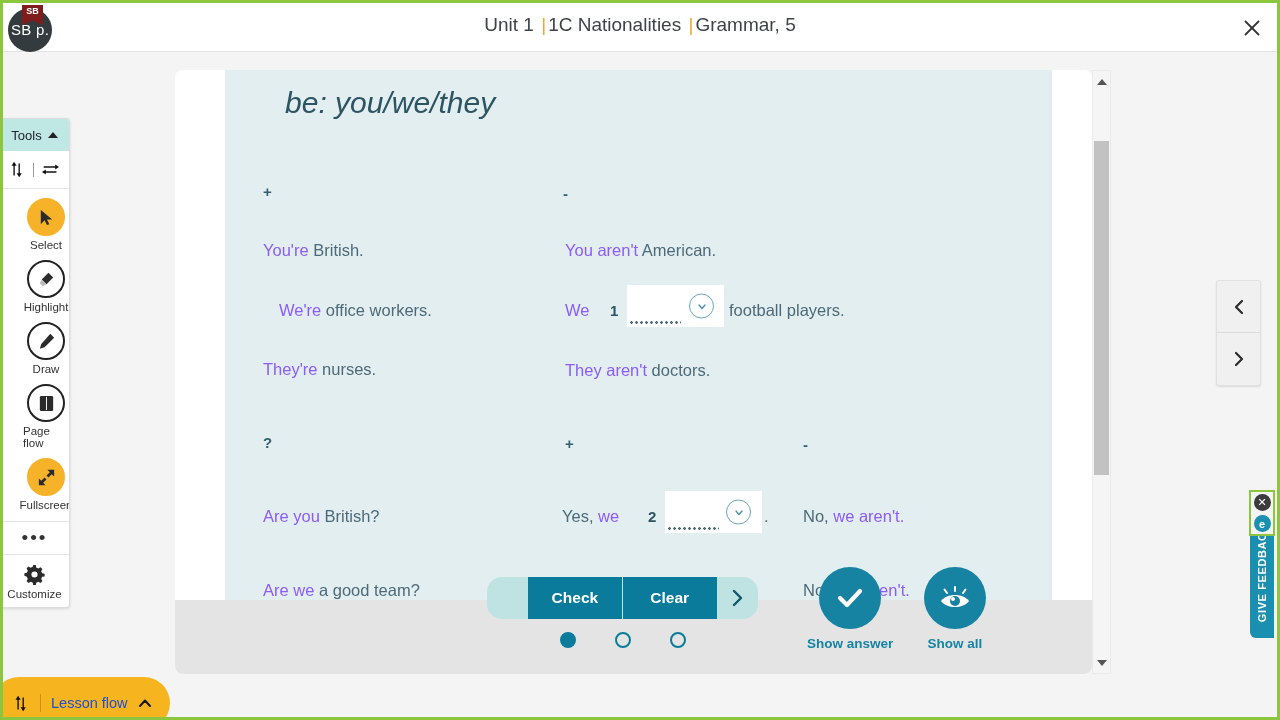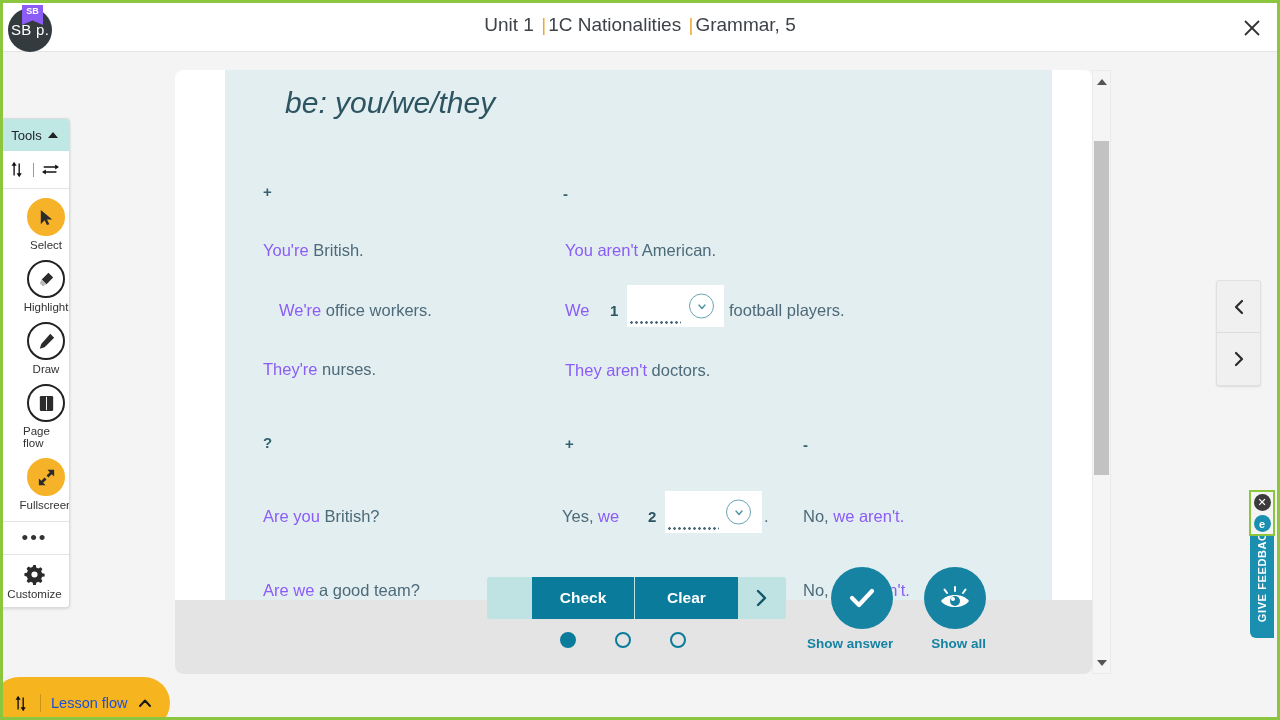--- a/index.html
+++ b/index.html
@@ -35,21 +35,21 @@
     background: #333b3f;
     display: flex; align-items: center; justify-content: center;
   }
   #logo .circle span {
     color: #ffffff; font-size: 15px; font-weight: 400; letter-spacing: .3px;
     padding-bottom: 1px;
   }
   #logo .badge {
     position: absolute; left: 14px; top: 0;
     width: 21px; height: 20px;
-    background: #8b5cf6;
+    background: #7f1d1d;
     clip-path: polygon(0 0, 100% 0, 100% 100%, 50% 78%, 0 100%);
     display: flex; align-items: flex-start; justify-content: center;
   }
   #logo .badge span {
     color: #ffffff; font-size: 9px; font-weight: bold; line-height: 12px;
   }
   #title {
     position: absolute; left: 0; right: 0; top: 11px;
     text-align: center;
     font-size: 19px; color: #3e4349; font-weight: 400;
@@ -185,22 +185,22 @@
   
   #bottom-bar {
     position: absolute; left: 172px; top: 597px;
     width: 917px; height: 74px;
     background: #e4e4e4;
     border-radius: 0 0 8px 8px;
   }
   #btn-group {
     position: absolute; left: 312px; top: -23px;
     display: flex; align-items: stretch;
-    background: #bfe2e2; border-radius: 3px;
-    height: 42px; width: 299px;
+    background: #bfe2e2; border-radius: 15px;
+    height: 42px; width: 271px;
     overflow: hidden;
   }
   #btn-group .spacer { width: 45px; }
   .tealbtn {
     background: #0b7b9b; color: #ffffff;
     font-size: 15.5px; font-weight: bold;
     display: flex; align-items: center; justify-content: center;
     width: 103px; cursor: pointer;
   }
   #btn-check { border-right: 1px solid #bfe2e2; }
@@ -214,21 +214,21 @@
     gap: 39px;
   }
   .pdot {
     width: 16px; height: 16px; border-radius: 50%;
     border: 2px solid #0b7b9b; background: transparent; cursor: pointer;
   }
   .pdot.active { background: #0b7b9b; }
 
   .circlebtn-wrap {
     position: absolute; display: flex; flex-direction: column;
-    align-items: flex-end; cursor: pointer;
+    align-items: center; cursor: pointer;
   }
   .circlebtn {
     width: 62px; height: 62px; border-radius: 50%;
     background: #1683a3;
     display: flex; align-items: center; justify-content: center;
   }
   .circlebtn-label {
     margin-top: 7px; font-size: 13.5px; font-weight: bold; color: #1683a3;
   }
 

